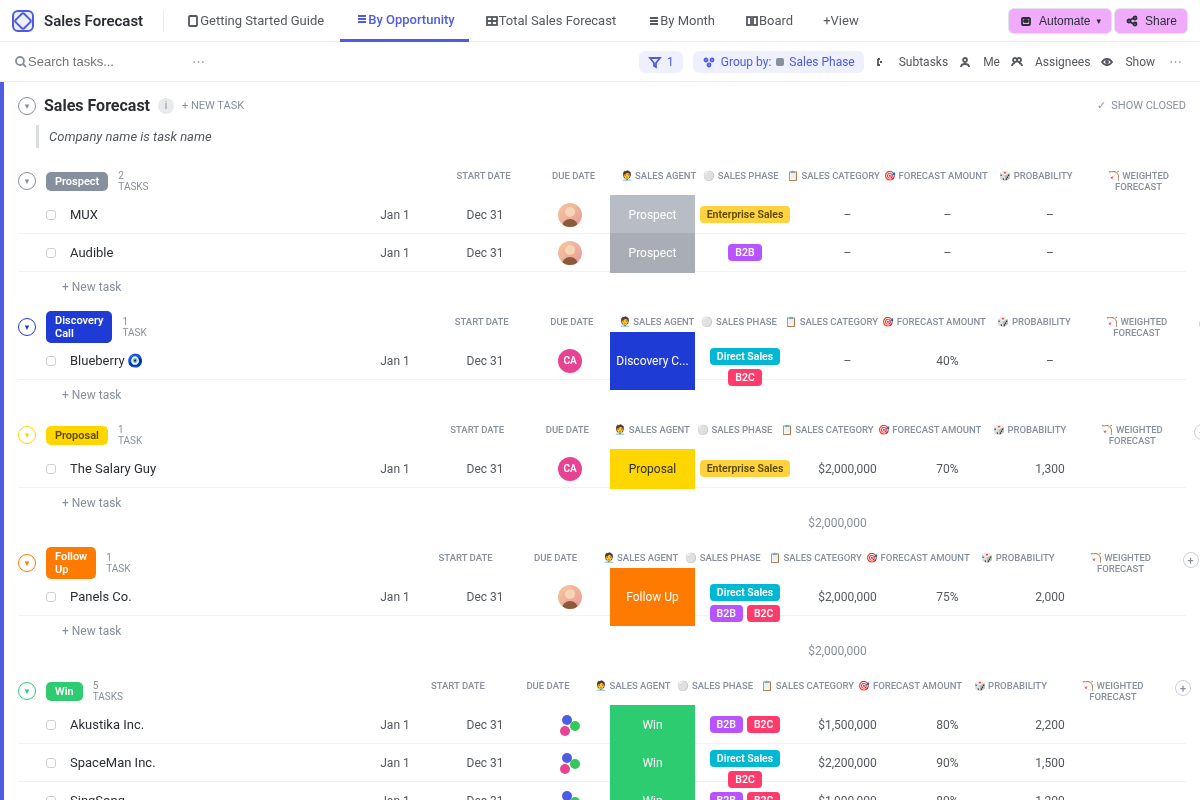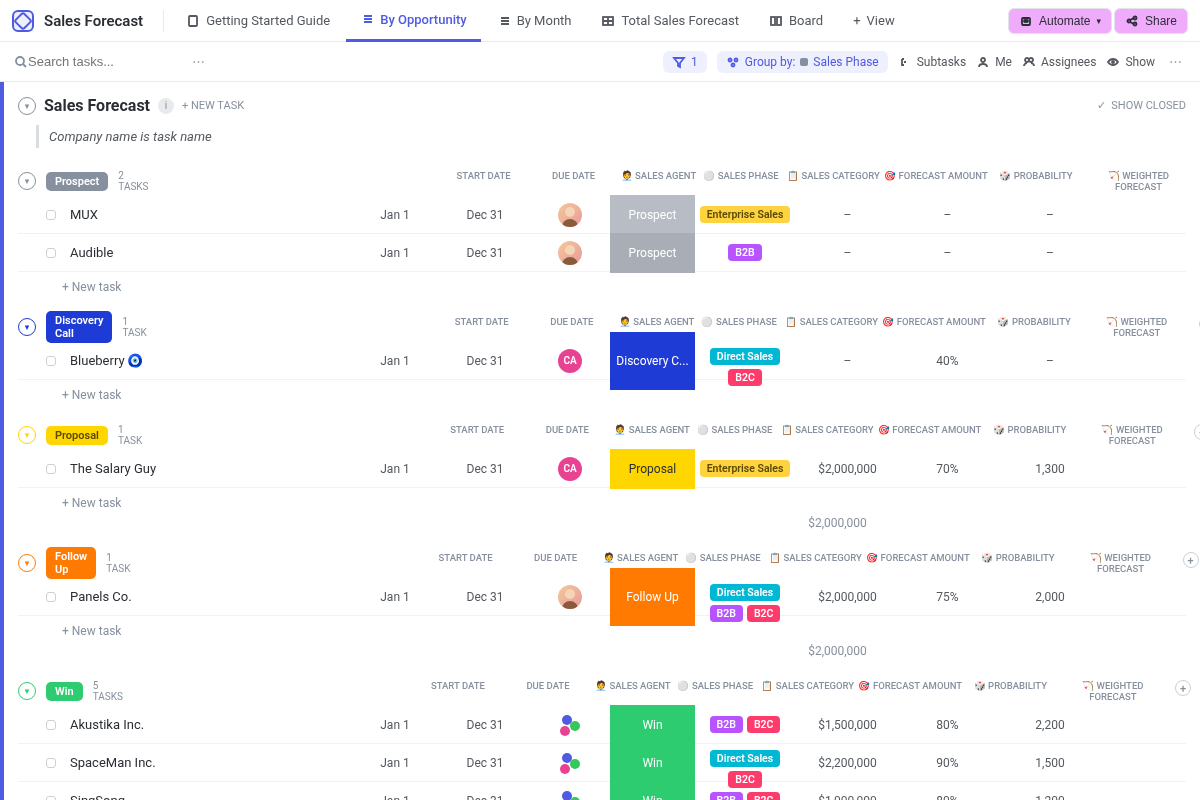--- a/index.html
+++ b/index.html
@@ -1,31 +1,31 @@
 <!DOCTYPE html>
 <html><head>
 <meta charset="utf-8">
 <style>
 * { box-sizing: border-box; margin: 0; padding: 0; }
 body { font-family: -apple-system, BlinkMacSystemFont, "Segoe UI", Roboto, sans-serif; font-size: 13px; color: #2a2e34; background: #fff; width: 1200px; }
 .topbar { display: flex; align-items: center; height: 42px; padding: 0 12px; border-bottom: 1px solid #e8eaed; gap: 2px; }
 .hex-icon { width: 22px; height: 22px; border: 2px solid #4f5be0; border-radius: 6px; background: #eef0fe; display: flex; align-items: center; justify-content: center; margin-right: 8px; }
 .hex-icon::before { content: ""; width: 10px; height: 10px; border: 2px solid #4f5be0; border-radius: 3px; transform: rotate(45deg); }
 .title { font-weight: 600; font-size: 15px; margin-right: 12px; }
-.tab { display: flex; align-items: center; gap: 6px; padding: 0 14px; height: 42px; color: #54585f; cursor: pointer; white-space: nowrap; }
+.tab { display: flex; align-items: center; padding: 0 14px; height: 42px; color: #54585f; cursor: pointer; white-space: nowrap; }
 .tab.active { color: #4f5be0; border-bottom: 3px solid #4f5be0; font-weight: 500; }
 .spacer { flex: 1; }
 .btn { display: flex; align-items: center; gap: 6px; padding: 5px 10px; border: 1px solid #e1e4e8; border-radius: 6px; background: #f0abfc; cursor: pointer; font-size: 12px; color: #2a2e34; }
 .divider { width: 1px; height: 22px; background: #e8eaed; margin: 0 6px; }
 .toolbar { display: flex; align-items: center; height: 40px; padding: 0 14px; border-bottom: 1px solid #e8eaed; gap: 10px; }
 .search { display: flex; align-items: center; gap: 0; color: #87909e; flex: 0 0 auto; }
 .search input { border: none; outline: none; font-size: 13px; width: 150px; }
 .dots { color: #87909e; cursor: pointer; padding: 4px; }
 .pill { display: flex; align-items: center; gap: 5px; padding: 4px 9px; border-radius: 6px; background: #eef0fe; color: #4f5be0; font-size: 12px; cursor: pointer; }
-.tool-item { display: flex; align-items: center; gap: 5px; color: #54585f; font-size: 12px; cursor: pointer; }
+.tool-item { display: flex; align-items: center; gap: 11px; color: #54585f; font-size: 12px; cursor: pointer; }
 .list-area { border-left: 4px solid #4f5be0; padding: 14px 14px 0 14px; }
 .list-header { display: flex; align-items: center; gap: 8px; }
 .list-title { font-weight: 700; font-size: 16px; }
 .info-dot { width: 16px; height: 16px; border-radius: 50%; background: #e8eaed; display: flex; align-items: center; justify-content: center; font-size: 10px; color: #87909e; }
 .newtask-link { color: #87909e; font-size: 11px; cursor: pointer; }
 .show-closed { margin-left: auto; color: #87909e; font-size: 11px; display: flex; gap: 5px; cursor: pointer; }
 .hint { border-left: 3px solid #d9dce1; padding: 4px 10px; margin: 10px 0 18px 18px; color: #54585f; font-style: italic; }
 .group { margin-bottom: 18px; }
 .group-head { display: flex; align-items: center; gap: 10px; height: 30px; }
 .chev-circle { width: 18px; height: 18px; border: 1.5px solid; border-radius: 50%; display: flex; align-items: center; justify-content: center; font-size: 9px; cursor: pointer; flex: 0 0 18px; }
@@ -76,30 +76,30 @@
       <span>Getting Started Guide</span>
     </div>
   <div class="tab active">
       <svg class="ico">
         <path d="M4 4h8M4 7h8M4 10h8"></path>
       </svg>
       <span>By Opportunity</span>
     </div>
   <div class="tab">
       <svg class="ico">
-        <path d="M4 4h8M4 7h8M4 10h8"></path>
-      </svg>
-      <span>By Month</span>
-    </div>
-  <div class="tab">
-      <svg class="ico">
         <rect x="2" y="3" width="10" height="8"></rect>
         <path d="M2 7h10M7 3v8"></path>
       </svg>
       <span>Total Sales Forecast</span>
+    </div>
+  <div class="tab">
+      <svg class="ico">
+        <path d="M4 4h8M4 7h8M4 10h8"></path>
+      </svg>
+      <span>By Month</span>
     </div>
   <div class="tab">
       <svg class="ico">
         <rect x="2" y="3" width="4" height="8"></rect>
         <rect x="8" y="3" width="4" height="8"></rect>
       </svg>
       <span>Board</span>
     </div>
   <div class="tab">
       <span>+</span>

